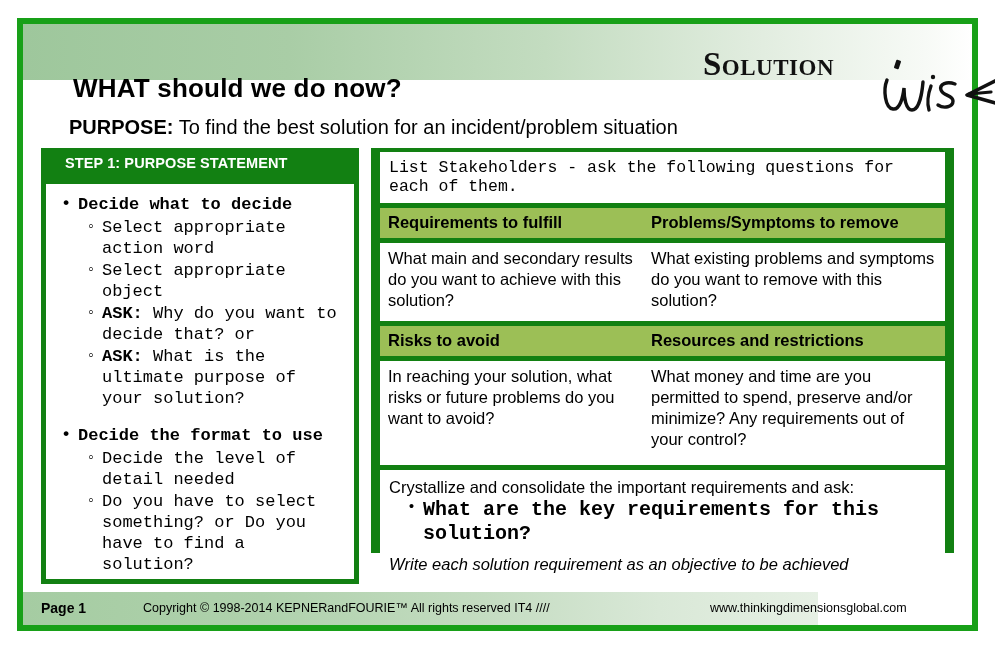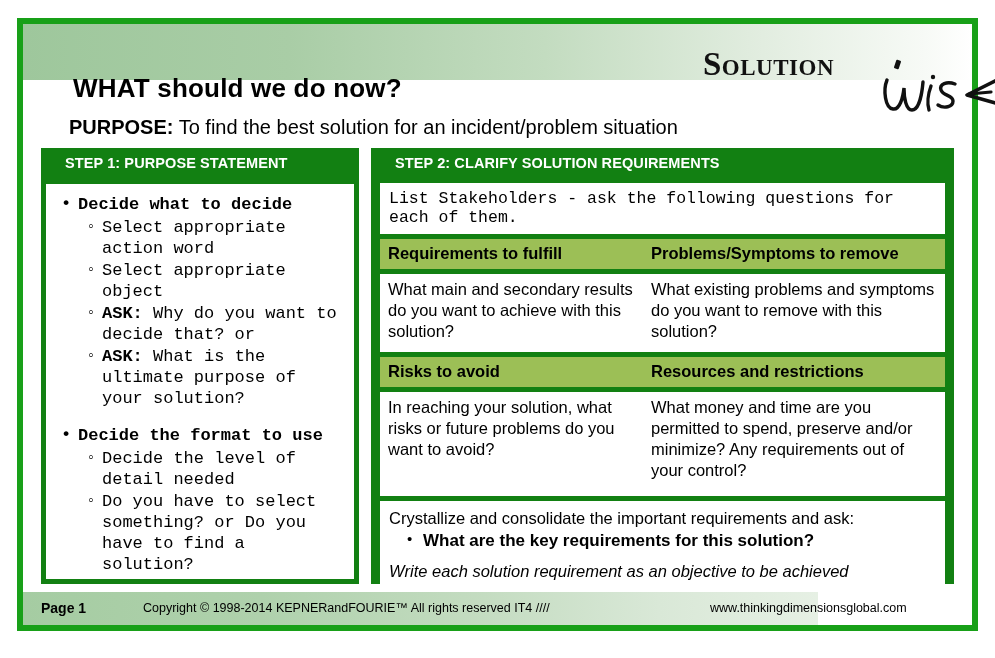--- a/index.html
+++ b/index.html
@@ -243,26 +243,27 @@
     padding: 6px 9px 8px 9px;
     box-sizing: border-box;
     height: 91px;
   }
   .fb-line {
     font-size: 16.5px;
     color: #000000;
     line-height: 22px;
   }
   .fb-bullet {
-    font-size: 17px;
+    font-size: 20px;
     font-weight: bold;
     color: #000000;
     line-height: 24px;
     padding-left: 34px;
     position: relative;
+    font-family: Liberation Mono, monospace;
   }
   .fb-bullet::before {
     content: "\2022";
     position: absolute;
     left: 18px;
     top: -2px;
     font-size: 15px;
     font-weight: normal;
   }
   .fb-last { margin-top: 7px; font-style: italic; }
@@ -347,21 +348,20 @@
             <ul class="l2">
               <li><span>Decide the level of detail needed</span></li>
               <li><span>Do you have to select something? or Do you have to find a solution?</span></li>
             </ul>
           </li>
         </ul>
       </div>
     </div>
 
     <div class="col-right">
-      <div class="step-head">STEP 2: CLARIFY SOLUTION REQUIREMENTS</div>
       <div class="right-body">
         <div class="rb-inner">
 
           <div class="band-white">List Stakeholders - ask the following questions for each of them.</div>
 
           <div class="grid2">
             <div class="cell left-cell">
               <div class="sub-head">Requirements to fulfill</div>
               <div class="sub-body h1">What main and secondary results do you want to achieve with this solution?</div>
             </div>

